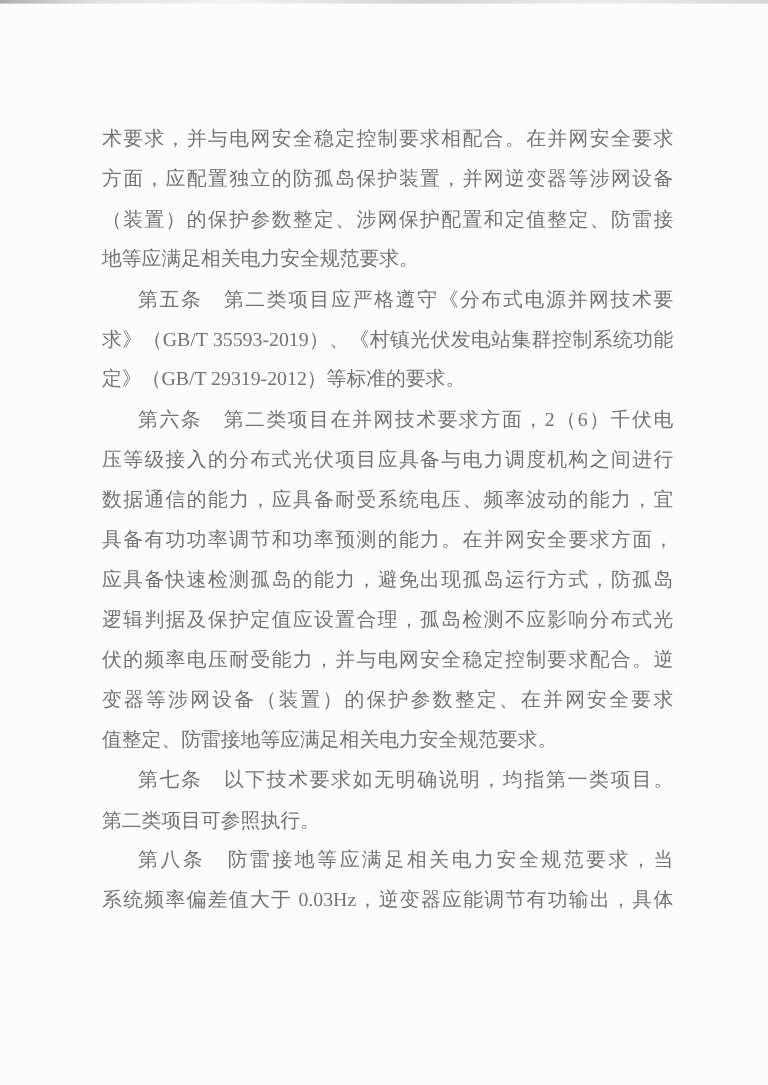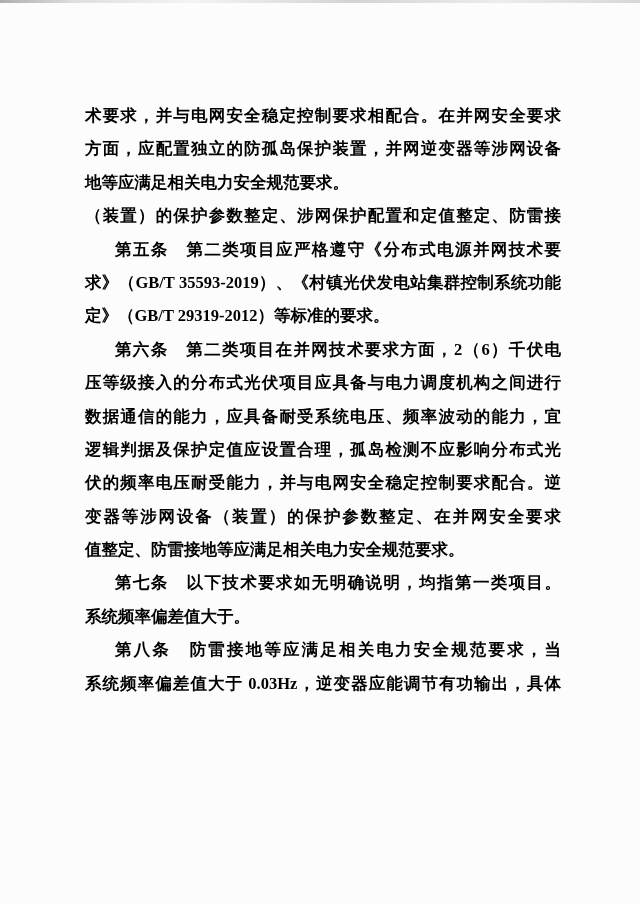--- a/index.html
+++ b/index.html
@@ -33,22 +33,21 @@
       rgba(190,190,190,0.25) 78%,
       rgba(160,160,160,0.40) 100%);
   }
   .text-block {
     position: absolute;
     left: 85px;
     top: 99px;
     width: 476px;
     font-family: "Liberation Serif", "DejaVu Serif", serif;
     font-size: 16.5px;
-    color: #000000;
-    font-weight: bold;
+    color: #737373;
     -webkit-font-smoothing: antialiased;
   }
   .line {
     height: 33.4px;
     line-height: 33.4px;
     text-align: justify;
     text-align-last: justify;
     text-justify: inter-character;
     white-space: pre;
     overflow: visible;
@@ -61,30 +60,32 @@
   }
 </style>
 </head>
 <body>
 
 <div class="page">
   <div class="top-edge"></div>
   <div class="text-block">
       <div class="line">术要求，并与电网安全稳定控制要求相配合。在并网安全要求</div>
       <div class="line">方面，应配置独立的防孤岛保护装置，并网逆变器等涉网设备</div>
+      <div class="line">（装置）的保护参数整定、涉网保护配置和定值整定、防雷接</div>
       <div class="line last">地等应满足相关电力安全规范要求。</div>
-      <div class="line">（装置）的保护参数整定、涉网保护配置和定值整定、防雷接</div>
       <div class="line indent">第五条　第二类项目应严格遵守《分布式电源并网技术要</div>
       <div class="line">求》（GB/T 35593-2019）、《村镇光伏发电站集群控制系统功能</div>
       <div class="line last">定》（GB/T 29319-2012）等标准的要求。</div>
       <div class="line indent">第六条　第二类项目在并网技术要求方面，2（6）千伏电</div>
       <div class="line">压等级接入的分布式光伏项目应具备与电力调度机构之间进行</div>
       <div class="line">数据通信的能力，应具备耐受系统电压、频率波动的能力，宜</div>
+      <div class="line">具备有功功率调节和功率预测的能力。在并网安全要求方面，</div>
+      <div class="line">应具备快速检测孤岛的能力，避免出现孤岛运行方式，防孤岛</div>
       <div class="line">逻辑判据及保护定值应设置合理，孤岛检测不应影响分布式光</div>
       <div class="line">伏的频率电压耐受能力，并与电网安全稳定控制要求配合。逆</div>
       <div class="line">变器等涉网设备（装置）的保护参数整定、在并网安全要求</div>
       <div class="line last">值整定、防雷接地等应满足相关电力安全规范要求。</div>
       <div class="line indent">第七条　以下技术要求如无明确说明，均指第一类项目。</div>
-      <div class="line last">系统频率偏差值大于。</div>
+      <div class="line last">第二类项目可参照执行。</div>
       <div class="line indent">第八条　防雷接地等应满足相关电力安全规范要求，当</div>
       <div class="line">系统频率偏差值大于 0.03Hz，逆变器应能调节有功输出，具体</div>
     </div>
 </div>
 
 </body></html>

